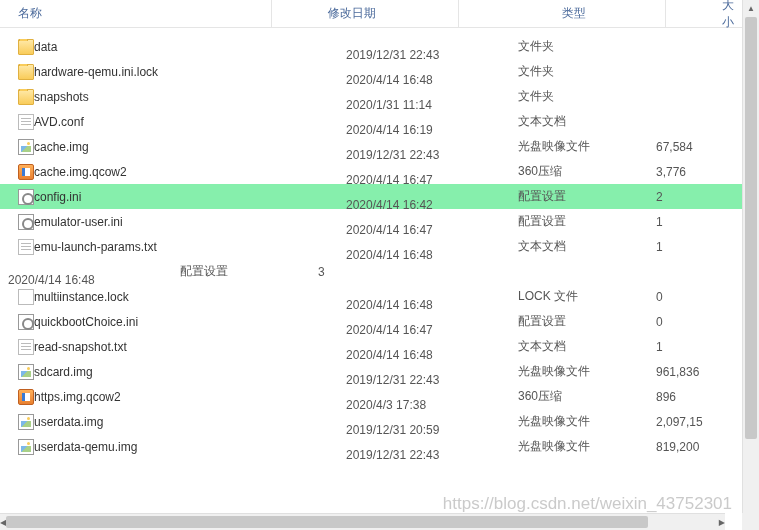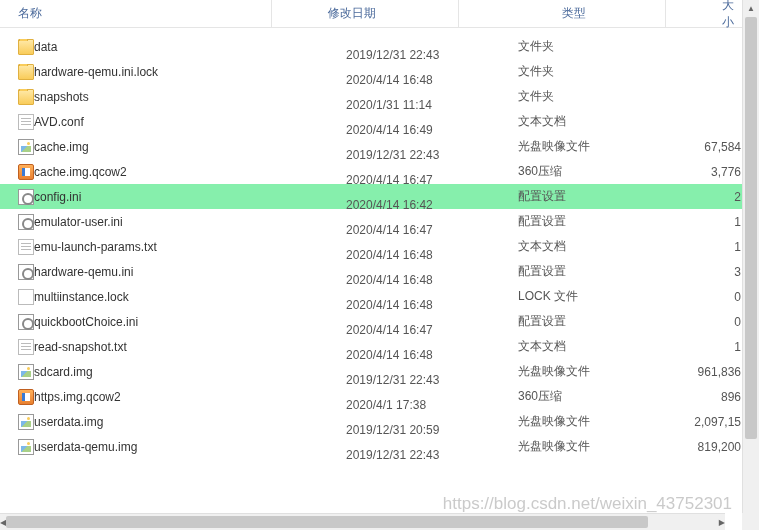--- a/index.html
+++ b/index.html
@@ -64,21 +64,21 @@
     }
     .row .cell-name {
       width: 338px;
       padding-left: 18px;
       display: flex;
       align-items: center;
       color: #333;
     }
     .row .cell-date { width: 172px; margin-top: 16px; }
     .row .cell-type { width: 138px; }
-    .row .cell-size { flex: 1; text-align: right; padding-right: 1px; }
+    .row .cell-size { flex: 1; padding-right: 1px; }
     .icon {
       width: 16px;
       height: 16px;
       flex-shrink: 0;
       display: inline-block;
     }
     .icon-folder {
       background: linear-gradient(#ffe9a8, #f9cc5a);
       border: 1px solid #e0b040;
       border-radius: 1px;
@@ -254,21 +254,21 @@
           </div>
           <div class="cell cell-date">2020/1/31 11:14</div>
           <div class="cell cell-type">文件夹</div>
           <div class="cell cell-size"></div>
         </div>
         <div class="row">
           <div class="cell cell-name">
             <span class="icon icon-txt"></span>
             <span>AVD.conf</span>
           </div>
-          <div class="cell cell-date">2020/4/14 16:49</div>
+          <div class="cell cell-date">2020/4/14 16:19</div>
           <div class="cell cell-type">文本文档</div>
           <div class="cell cell-size"></div>
         </div>
         <div class="row">
           <div class="cell cell-name">
             <span class="icon icon-img"></span>
             <span>cache.img</span>
           </div>
           <div class="cell cell-date">2019/12/31 22:43</div>
           <div class="cell cell-type">光盘映像文件</div>
@@ -304,24 +304,20 @@
         <div class="row">
           <div class="cell cell-name">
             <span class="icon icon-txt"></span>
             <span>emu-launch-params.txt</span>
           </div>
           <div class="cell cell-date">2020/4/14 16:48</div>
           <div class="cell cell-type">文本文档</div>
           <div class="cell cell-size">1</div>
         </div>
         <div class="row">
-          <div class="cell cell-name">
-            <span class="icon icon-ini"></span>
-            <span>hardware-qemu.ini</span>
-          </div>
           <div class="cell cell-date">2020/4/14 16:48</div>
           <div class="cell cell-type">配置设置</div>
           <div class="cell cell-size">3</div>
         </div>
         <div class="row">
           <div class="cell cell-name">
             <span class="icon icon-lock"></span>
             <span>multiinstance.lock</span>
           </div>
           <div class="cell cell-date">2020/4/14 16:48</div>
@@ -353,21 +349,21 @@
           </div>
           <div class="cell cell-date">2019/12/31 22:43</div>
           <div class="cell cell-type">光盘映像文件</div>
           <div class="cell cell-size">961,836</div>
         </div>
         <div class="row">
           <div class="cell cell-name">
             <span class="icon icon-qcow"></span>
             <span>https.img.qcow2</span>
           </div>
-          <div class="cell cell-date">2020/4/1 17:38</div>
+          <div class="cell cell-date">2020/4/3 17:38</div>
           <div class="cell cell-type">360压缩</div>
           <div class="cell cell-size">896</div>
         </div>
         <div class="row">
           <div class="cell cell-name">
             <span class="icon icon-img"></span>
             <span>userdata.img</span>
           </div>
           <div class="cell cell-date">2019/12/31 20:59</div>
           <div class="cell cell-type">光盘映像文件</div>

